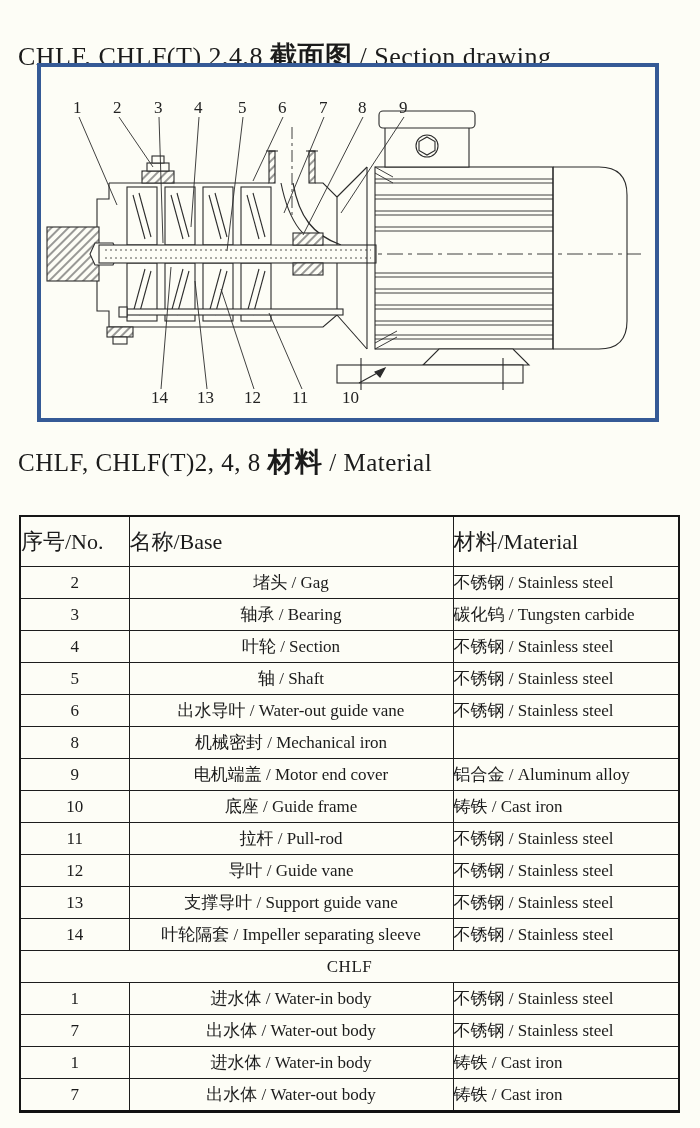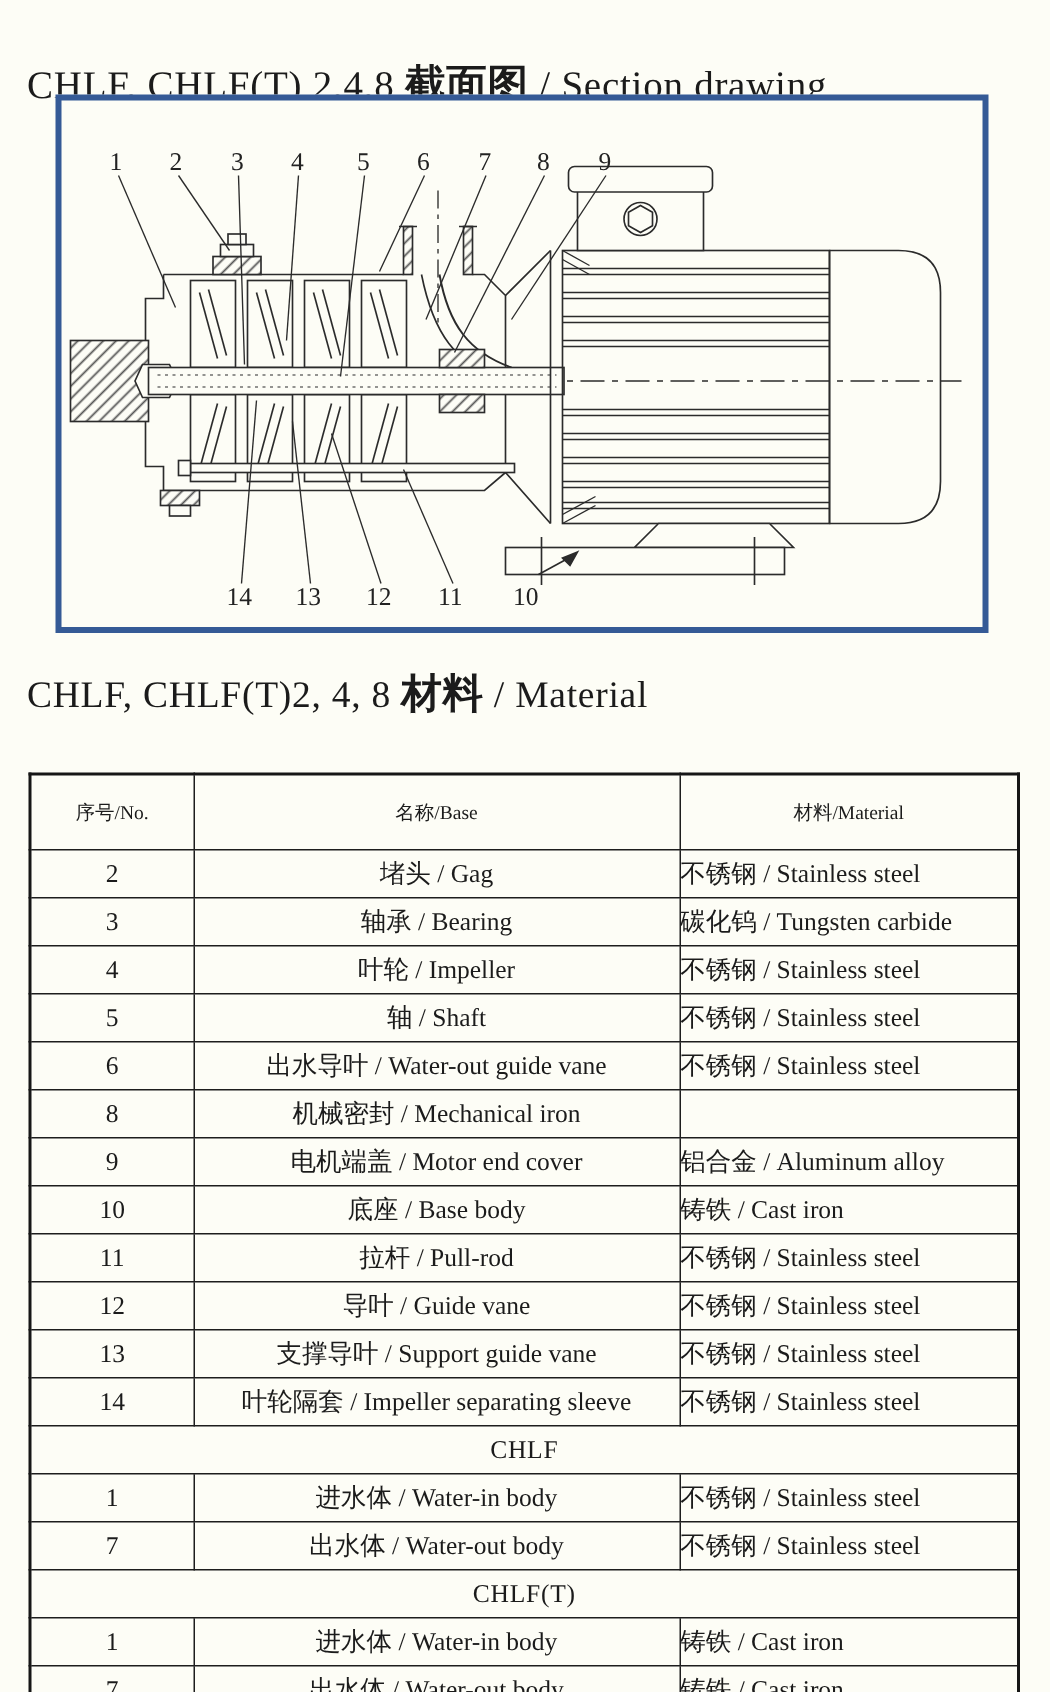--- a/index.html
+++ b/index.html
@@ -33,21 +33,21 @@
     font-size:17px;
     background:#fdfdf6;
   }
   table.material{border:2px solid #161616;border-bottom:3px solid #111;}
   table.material td,table.material th{
     border:1px solid #1d1d1d;
     height:31px;padding:0;
     font-weight:normal;
     overflow:hidden;white-space:nowrap;
   }
-  table.material tr.hdr th{height:49px;font-size:13px;text-align:center;}
+  table.material tr.hdr th{height:49px;font-size:22px;text-align:left;}
   td.no{text-align:center;}
   td.name{padding-left:32px;text-align:center;}
   td.mat{padding-left:16px;}
   td.sect{text-align:center;letter-spacing:.5px;}
   .c-no{width:109px;} .c-name{width:324px;} .c-mat{width:226px;}
   text{font-family:"Liberation Serif","DejaVu Serif",serif;font-size:17px;fill:#222;}
 </style>
 </head>
 <body>
 
@@ -237,21 +237,21 @@
         <td class="name">堵头 / Gag</td>
         <td class="mat">不锈钢 / Stainless steel</td>
       </tr>
   <tr>
         <td class="no">3</td>
         <td class="name">轴承 / Bearing</td>
         <td class="mat">碳化钨 / Tungsten carbide</td>
       </tr>
   <tr>
         <td class="no">4</td>
-        <td class="name">叶轮 / Impeller</td>
+        <td class="name">叶轮 / Section</td>
         <td class="mat">不锈钢 / Stainless steel</td>
       </tr>
   <tr>
         <td class="no">5</td>
         <td class="name">轴 / Shaft</td>
         <td class="mat">不锈钢 / Stainless steel</td>
       </tr>
   <tr>
         <td class="no">6</td>
         <td class="name">出水导叶 / Water-out guide vane</td>
@@ -262,21 +262,21 @@
         <td class="name">机械密封 / Mechanical iron</td>
         <td class="mat"></td>
       </tr>
   <tr>
         <td class="no">9</td>
         <td class="name">电机端盖 / Motor end cover</td>
         <td class="mat">铝合金 / Aluminum alloy</td>
       </tr>
   <tr>
         <td class="no">10</td>
-        <td class="name">底座 / Base body</td>
+        <td class="name">底座 / Guide frame</td>
         <td class="mat">铸铁 / Cast iron</td>
       </tr>
   <tr>
         <td class="no">11</td>
         <td class="name">拉杆 / Pull-rod</td>
         <td class="mat">不锈钢 / Stainless steel</td>
       </tr>
   <tr>
         <td class="no">12</td>
         <td class="name">导叶 / Guide vane</td>
@@ -297,23 +297,20 @@
       </tr>
   <tr>
         <td class="no">1</td>
         <td class="name">进水体 / Water-in body</td>
         <td class="mat">不锈钢 / Stainless steel</td>
       </tr>
   <tr>
         <td class="no">7</td>
         <td class="name">出水体 / Water-out body</td>
         <td class="mat">不锈钢 / Stainless steel</td>
-      </tr>
-  <tr>
-        <td class="sect" colspan="3">CHLF(T)</td>
       </tr>
   <tr>
         <td class="no">1</td>
         <td class="name">进水体 / Water-in body</td>
         <td class="mat">铸铁 / Cast iron</td>
       </tr>
   <tr>
         <td class="no">7</td>
         <td class="name">出水体 / Water-out body</td>
         <td class="mat">铸铁 / Cast iron</td>

